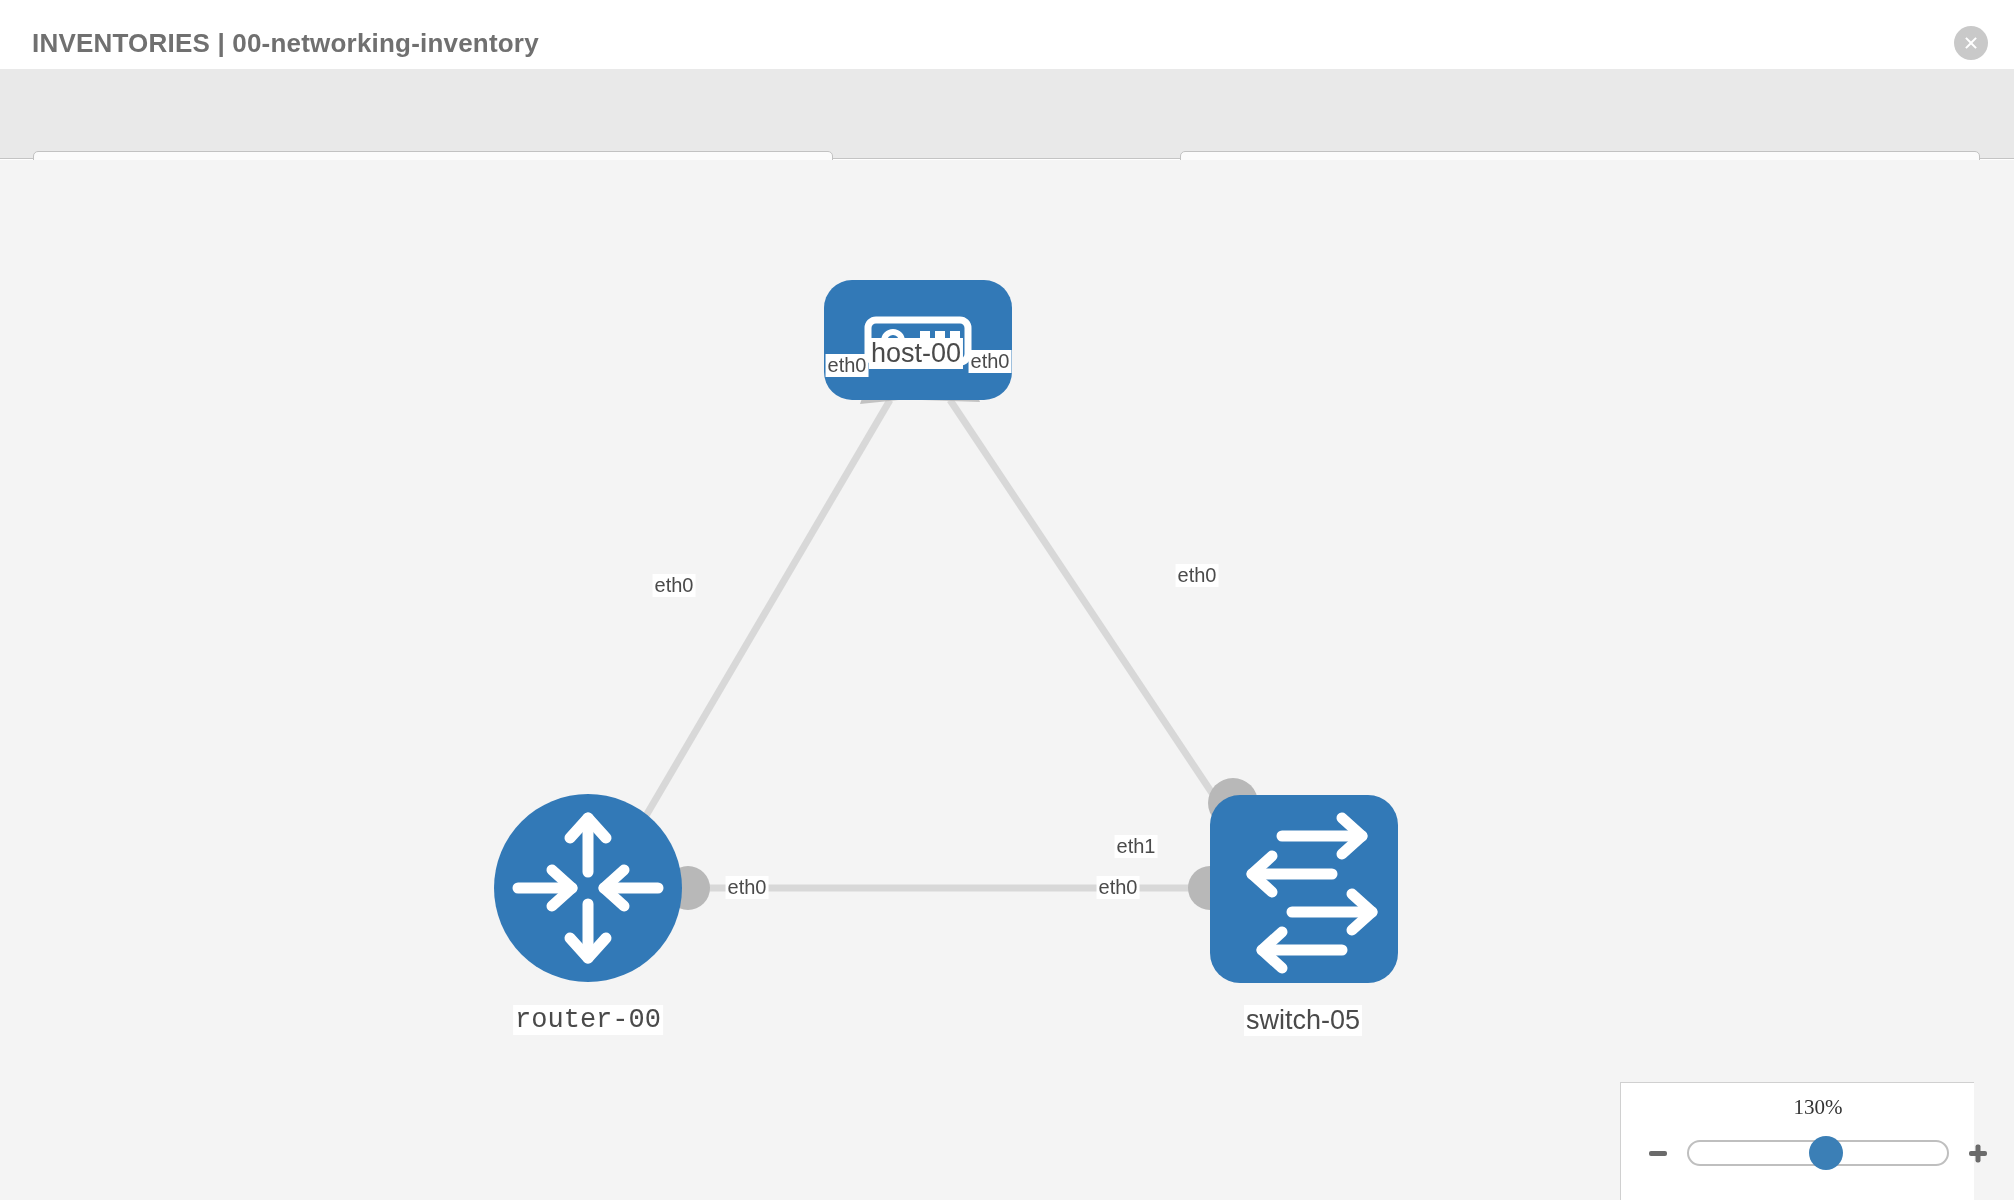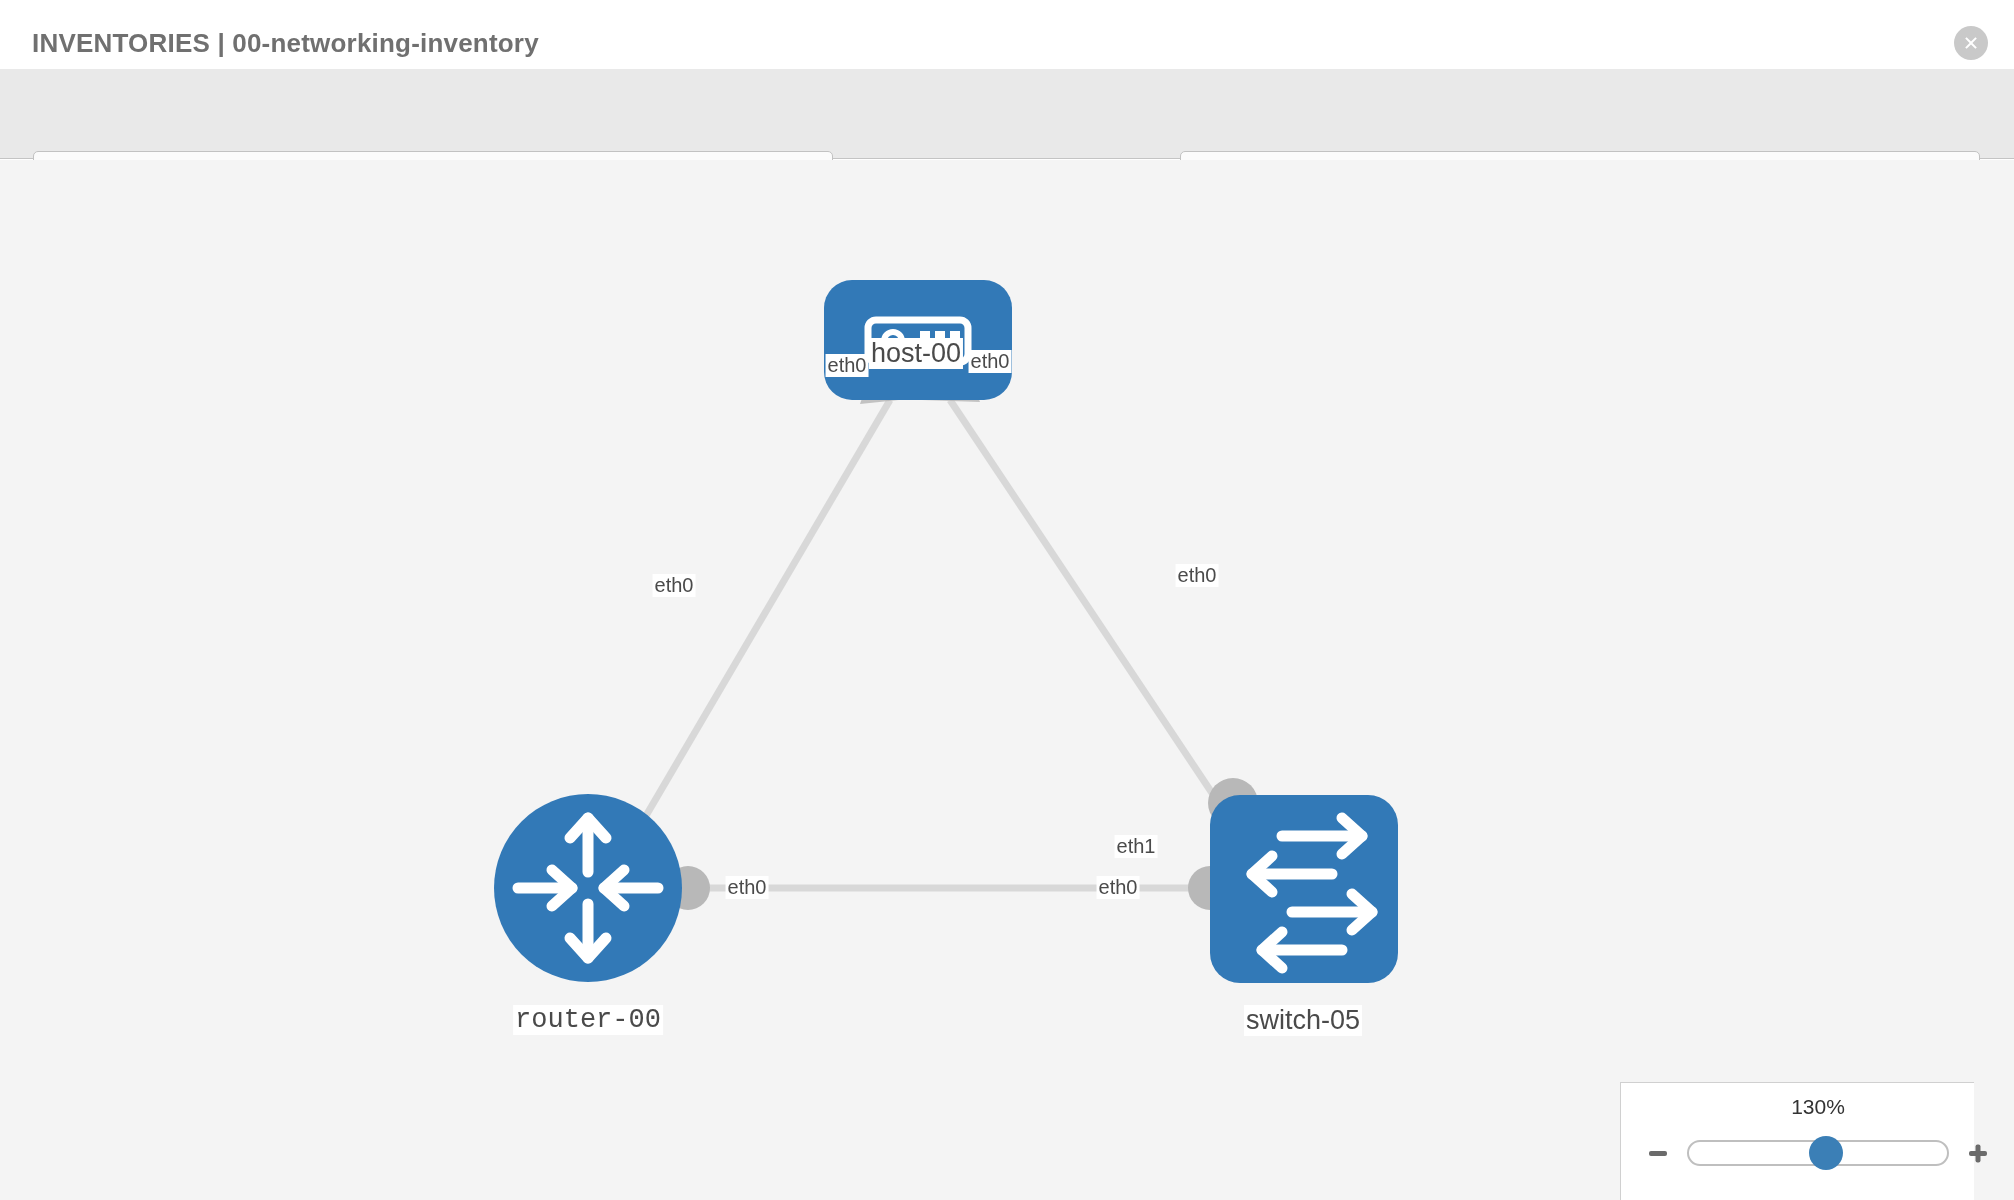--- a/index.html
+++ b/index.html
@@ -110,21 +110,21 @@
     transform: translateX(-50%);
   }
 
   
   .zoom-panel {
     position: absolute;
     left: 1620px; top: 1082px;
     width: 354px; height: 118px;
     background: #ffffff;
     border: 1px solid #d0d0d0;
-    border-right: none; border-bottom: none;
+    border-right: none; border-bottom: none; font-family: Liberation Serif, serif;
   }
   .zoom-value {
     position: absolute; top: 12px; left: 0; width: 394px;
     text-align: center;
     font-size: 21px;
     color: #333333;
   }
   .zoom-row {
     position: absolute; top: 48px; left: 0;
     width: 394px; height: 44px;

